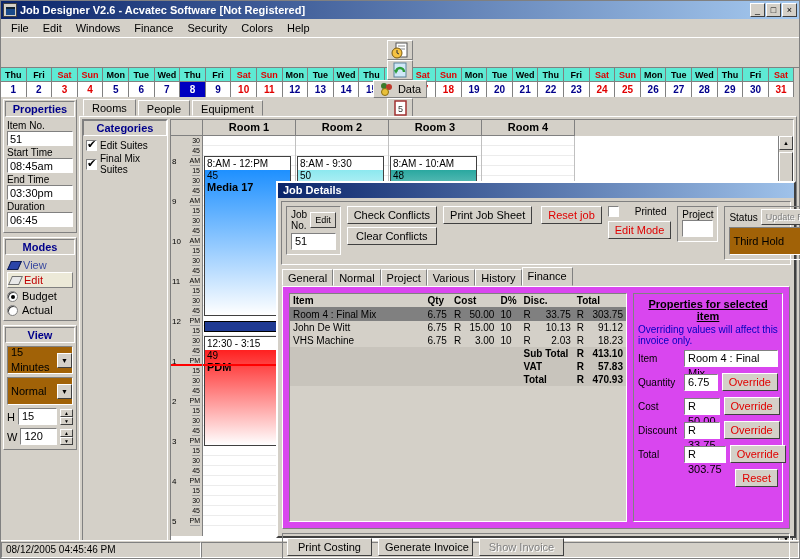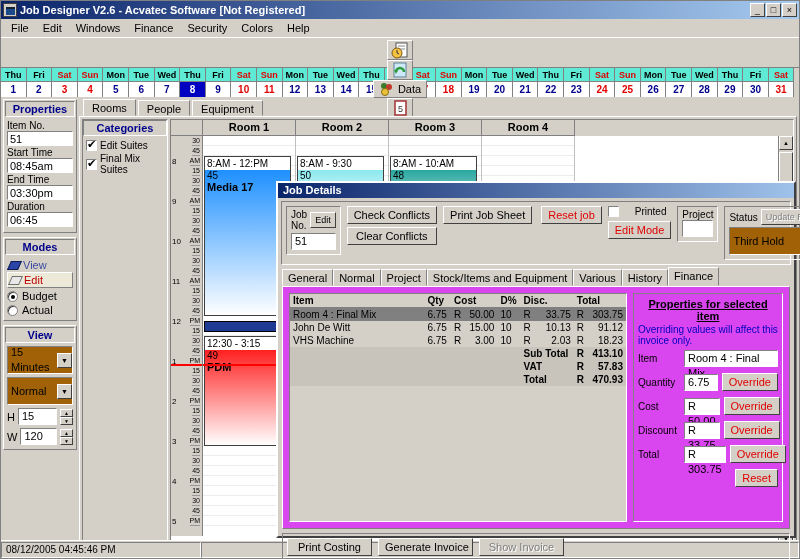--- a/index.html
+++ b/index.html
@@ -1016,21 +1016,20 @@
           <span class="ctext">Third Hold</span>
           <span class="carrow">▼</span>
         </div>
       </div>
     </div>
 
     <div class="dlgtabs">
       <div class="dtab">General</div>
       <div class="dtab">Normal</div>
       <div class="dtab">Project</div>
-      <div class="dtab">Stock/Items and Equipment</div>
       <div class="dtab">Various</div>
       <div class="dtab">History</div>
       <div class="dtab active">Finance</div>
     </div>
 
     <div class="dlgpanel">
       <div class="finwrap">
         <table class="fin">
           <thead>
             <tr>

